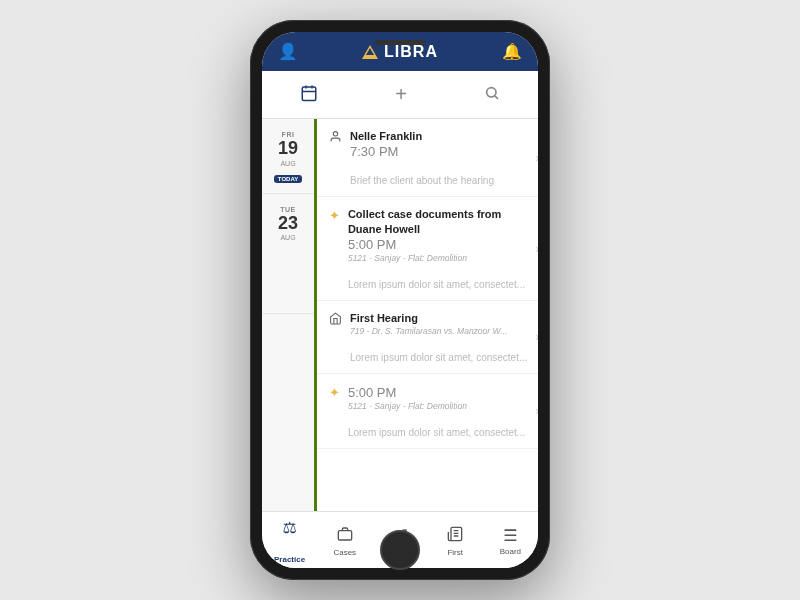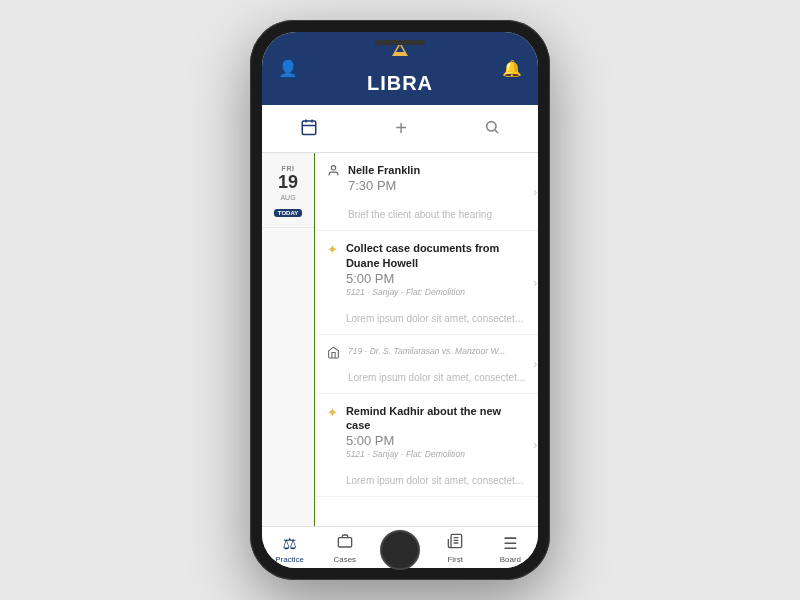--- a/index.html
+++ b/index.html
@@ -70,26 +70,25 @@
       padding: 10px 16px;
       display: flex;
       align-items: center;
       justify-content: space-between;
       flex-shrink: 0;
     }
 
     .header-logo {
       display: flex;
       align-items: center;
-      gap: 16px;
+      gap: 6px;
       color: #fff;
-      font-size: 20px;
+      font-size: 16px;
       font-weight: 700;
       letter-spacing: 1px;
-      flex-direction: column;
     }
 
     .logo-triangle {
       width: 0;
       height: 0;
       border-left: 8px solid transparent;
       border-right: 8px solid transparent;
       border-bottom: 14px solid #e8b84b;
       position: relative;
     }
@@ -183,21 +182,21 @@
       padding: 1px 4px;
       border-radius: 3px;
       margin-top: 2px;
       font-weight: 600;
     }
 
     
     .events-list {
       flex: 1;
       background: #fff;
-      border-left: 1px solid #4d7c0f;
+      border-left: 3px solid #4d7c0f;
     }
 
     .event-item {
       padding: 10px 10px 10px 12px;
       border-bottom: 1px solid #f0f0f0;
       display: flex;
       align-items: flex-start;
       gap: 8px;
       cursor: pointer;
       position: relative;
@@ -283,21 +282,22 @@
       color: #1e3a6e;
     }
 
     .nav-label {
       font-size: 8px;
       color: #555;
     }
 
     .nav-label.active {
       color: #1e3a6e;
-      font-weight: 400;
+      font-weight: 700;
+      margin-top: 16px;
     }
 
     .star-icon { color: #e8b84b; }
   </style>
 </head>
 <body>
 
 <div class="phone-outer">
   <div class="phone-inner">
 
@@ -332,20 +332,25 @@
 
       <div class="date-sidebar">
 
         <div class="date-block">
           <div class="date-day-name">FRI</div>
           <div class="date-day-num">19</div>
           <div class="date-month">AUG</div>
           <div class="today-badge">TODAY</div>
         </div>
 
+        <div class="date-block" style="padding-top:12px; height: 120px;">
+          <div class="date-day-name">TUE</div>
+          <div class="date-day-num">23</div>
+          <div class="date-month">AUG</div>
+        </div>
 
       </div>
 
       <div class="events-list">
 
         <div class="event-item">
           <span class="event-icon">
             <svg width="13" height="13" viewBox="0 0 24 24" fill="none" stroke="#666" stroke-width="2">
               <path d="M20 21v-2a4 4 0 0 0-4-4H8a4 4 0 0 0-4 4v2"></path>
               <circle cx="12" cy="7" r="4"></circle>
@@ -371,30 +376,30 @@
         </div>
 
         <div class="event-item">
           <span class="event-icon">
             <svg width="13" height="13" viewBox="0 0 24 24" fill="none" stroke="#666" stroke-width="2">
               <path d="M3 9l9-7 9 7v11a2 2 0 0 1-2 2H5a2 2 0 0 1-2-2z"></path>
               <polyline points="9 22 9 12 15 12 15 22"></polyline>
             </svg>
           </span>
           <div class="event-content">
+            <div class="event-title">First Hearing</div>
             <div class="event-case">719 - Dr. S. Tamilarasan vs. Manzoor W...</div>
             <div class="event-desc">Lorem ipsum dolor sit amet, consectet...</div>
           </div>
           <span class="chevron">›</span>
         </div>
 
         <div class="event-item">
           <span class="event-icon star-icon">✦</span>
           <div class="event-content">
-            <div class="event-title">Remind Kadhir about the new case</div>
             <div class="event-time">5:00 PM</div>
             <div class="event-case">5121 - Sanjay - Flat: Demolition</div>
             <div class="event-desc">Lorem ipsum dolor sit amet, consectet...</div>
           </div>
           <span class="chevron">›</span>
         </div>
 
       </div>
     </div>
 

